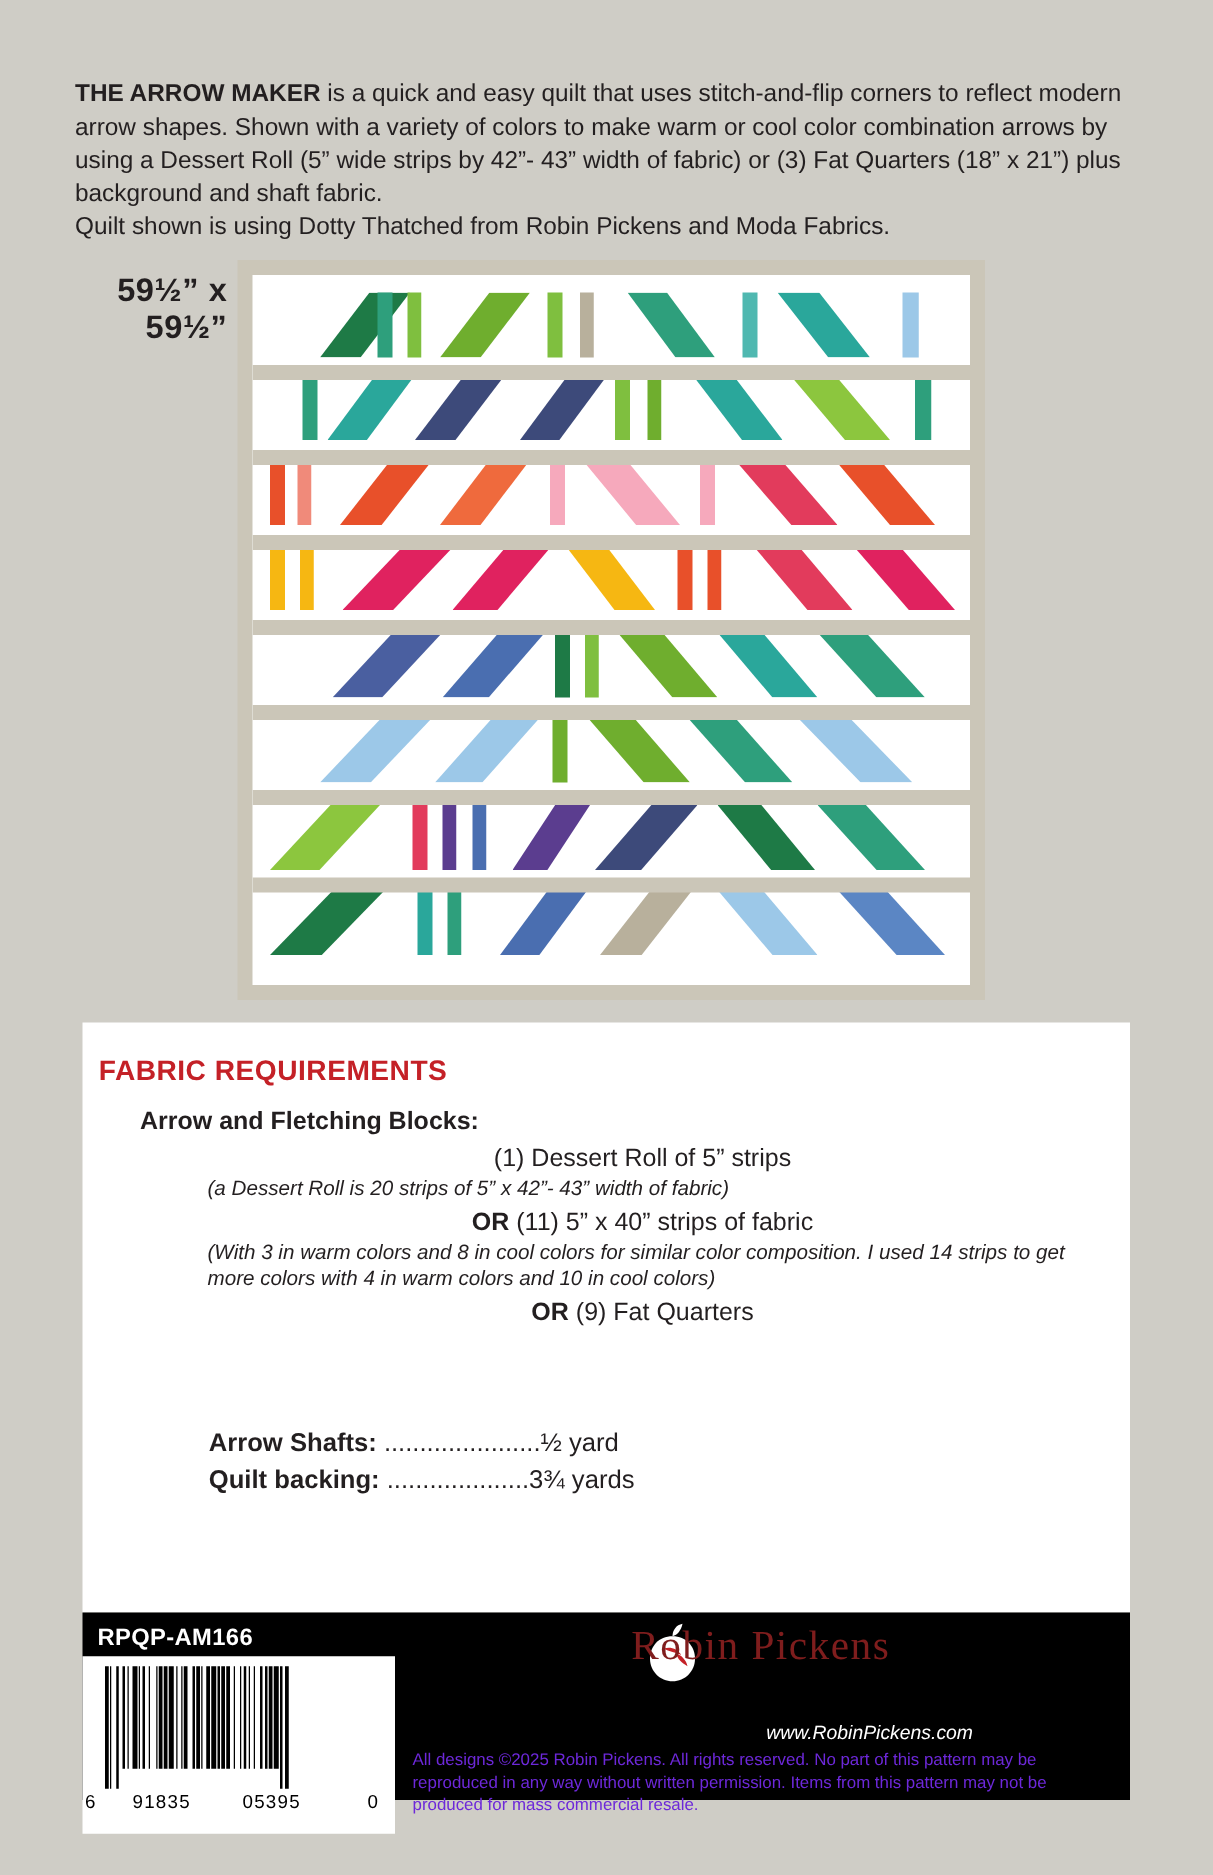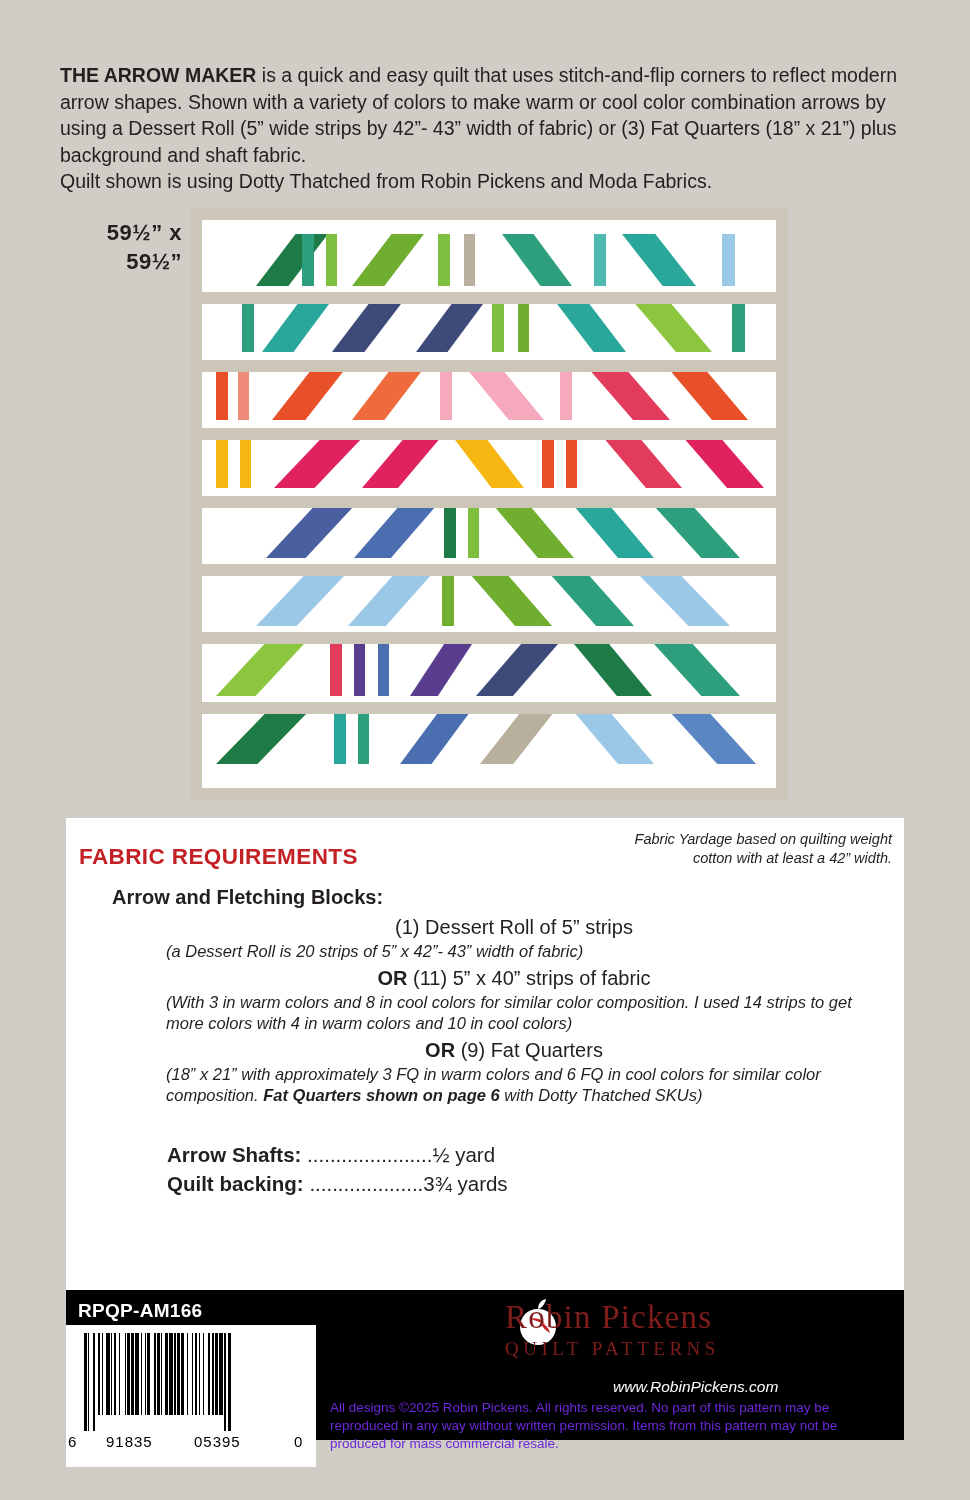--- a/index.html
+++ b/index.html
@@ -28,21 +28,21 @@
   }
   .intro b { font-weight: bold; }
 
   
   .size-label {
     position: absolute;
     left: 52px;
     top: 218px;
     width: 130px;
     text-align: right;
-    font-size: 22px;
+    font-size: 26px;
     font-weight: bold;
     line-height: 29px;
     letter-spacing: 0.5px;
   }
 
   
   .quilt-wrap {
     position: absolute;
     left: 190px;
     top: 208px;
@@ -315,40 +315,36 @@
       <div class="shaft" style="top: 208px; background: rgb(203, 198, 184);"></div>
       <div class="shaft" style="top: 276px; background: rgb(203, 198, 184);"></div>
       <div class="shaft" style="top: 344px; background: rgb(203, 198, 184);"></div>
       <div class="shaft" style="top: 412px; background: rgb(203, 198, 184);"></div>
       <div class="shaft" style="top: 482px; background: rgb(203, 198, 184);"></div>
     </div>
 </div>
 
 <div class="panel">
   <div class="panel-title">FABRIC REQUIREMENTS</div>
-  <div class="panel-note">Fabric Yardage based on quilting weight cotton with at least a 42” width.</div>
 
   <div class="req-list">
     <div class="req-h">Arrow and Fletching Blocks:</div>
 
     <div class="req-line">
       <span>(1) Dessert Roll of  5” strips</span>
     </div>
     <div class="req-note">(a Dessert Roll is 20 strips of 5” x 42”- 43” width of fabric)</div>
 
     <div class="req-line">
       <b>OR</b><span> (11) 5” x 40” strips of  fabric</span>
     </div>
     <div class="req-note">(With 3 in warm colors and 8 in cool colors for similar color composition. I used 14 strips to get more colors with 4 in warm colors and 10 in cool colors)</div>
 
     <div class="req-line">
       <b>OR</b><span> (9) Fat Quarters</span>
-    </div>
-    <div class="req-note">
-      <span>(18” x 21” with approximately 3 FQ in warm colors and 6 FQ in cool colors for similar color composition. </span><b>Fat Quarters shown on page 6</b><span> with Dotty Thatched SKUs)</span>
     </div>
   </div>
 
   <div class="yards">
     <div class="yard-row">
       <span class="yard-label">Arrow Shafts:</span><span> ......................</span><span>½ yard</span>
     </div>
     <div class="yard-row">
       <span class="yard-label">Quilt backing:</span><span> ....................</span><span>3¾ yards</span>
     </div>
@@ -361,21 +357,20 @@
 
 <svg class="apple-logo" viewBox="0 0 54 50">
   <path d="M27 12 C16 12 9 20 9 30 C9 40 17 48 27 48 C37 48 45 40 45 30 C45 20 38 12 27 12 Z" fill="#ffffff"></path>
   <path d="M27 12 C27 7 30 3 35 2 C34 7 31 11 27 12 Z" fill="#ffffff"></path>
   <path d="M20 22 C25 20 31 22 34 27 C30 25 24 24 20 22 Z" fill="#c42127"></path>
   <path d="M30 26 C34 27 38 31 39 36 C34 33 31 30 30 26 Z" fill="#c42127"></path>
 </svg>
 
 <div class="brand">
   <div class="brand-name">Robin Pickens</div>
-  <div class="brand-sub">QUILT PATTERNS</div>
 </div>
 <div class="brand-url">www.RobinPickens.com</div>
 <div class="legal">All designs ©2025 Robin Pickens. All rights reserved. No part of  this pattern may be reproduced in any way without written permission. Items from this pattern may not be produced for mass commercial resale.</div>
 
 <div class="barcode-box">
   <div class="barcode-bars" id="barcode-bars">
       <div class="bc" style="left: 0px; width: 2.7px;"></div>
       <div class="bc" style="left: 4.05px; width: 1.35px;"></div>
       <div class="bc" style="left: 9.45px; width: 1.35px;"></div>
       <div class="bc short" style="left: 13.5px; width: 2.7px;"></div>

